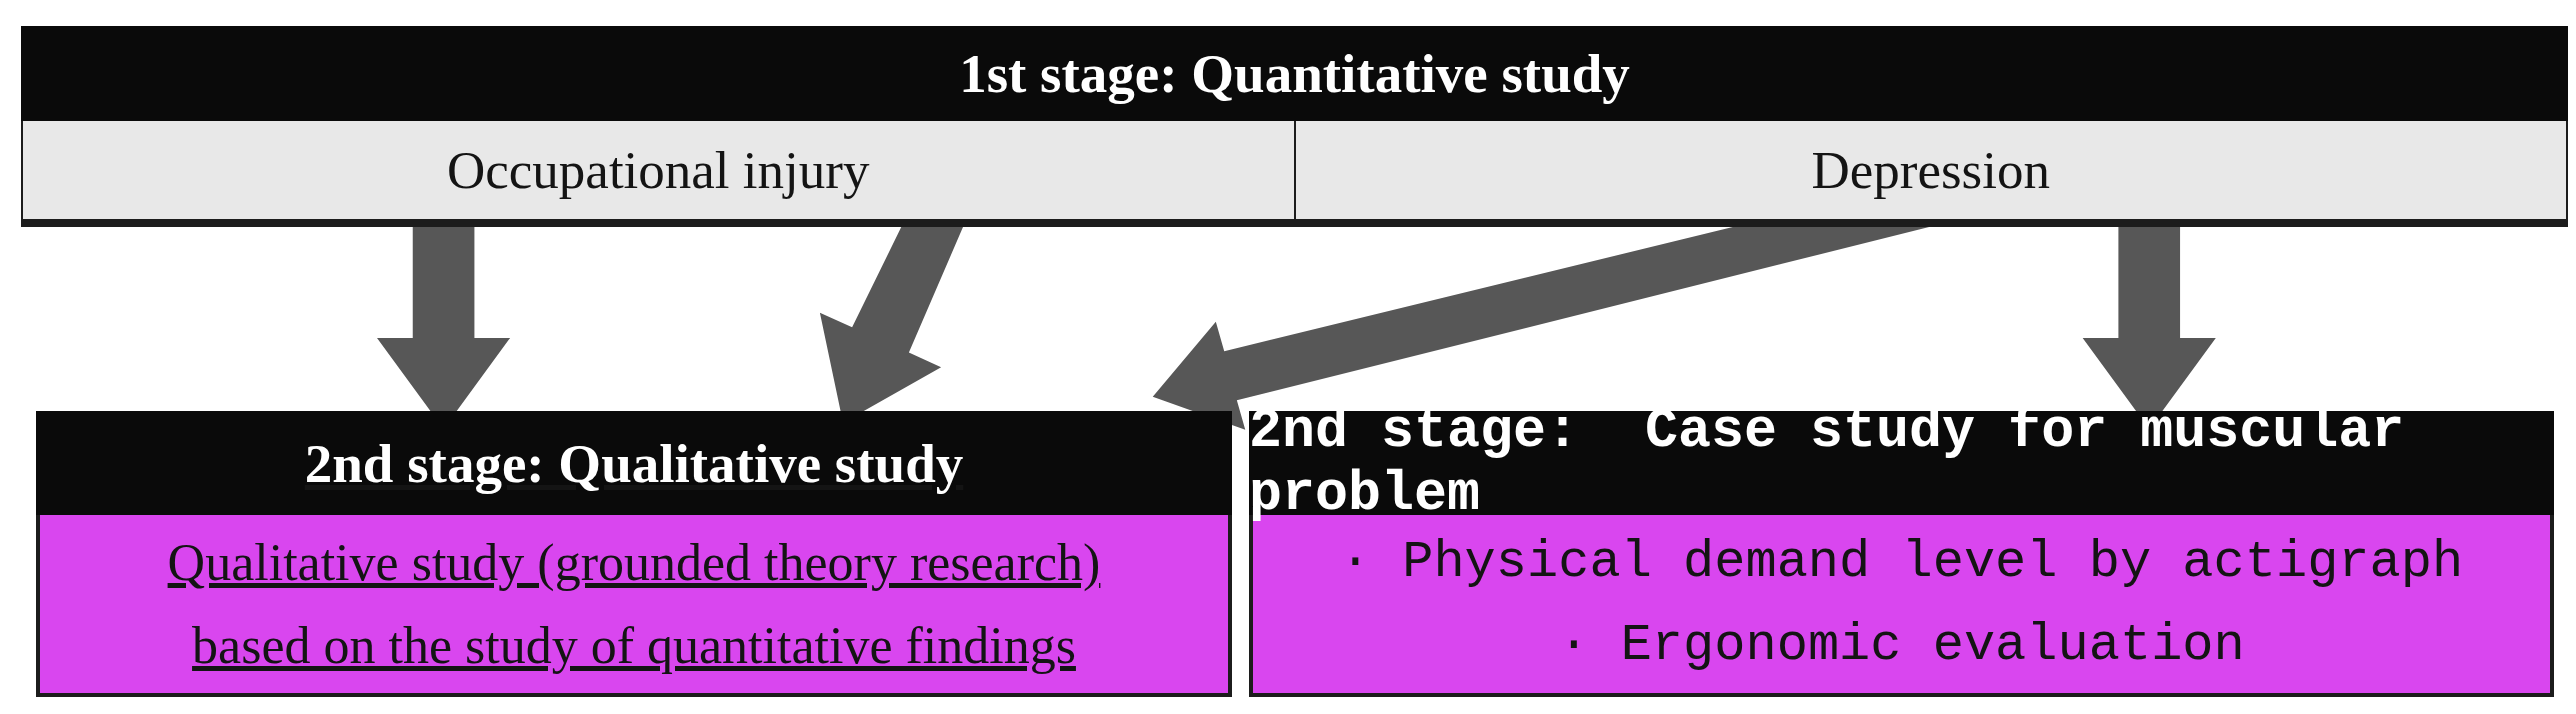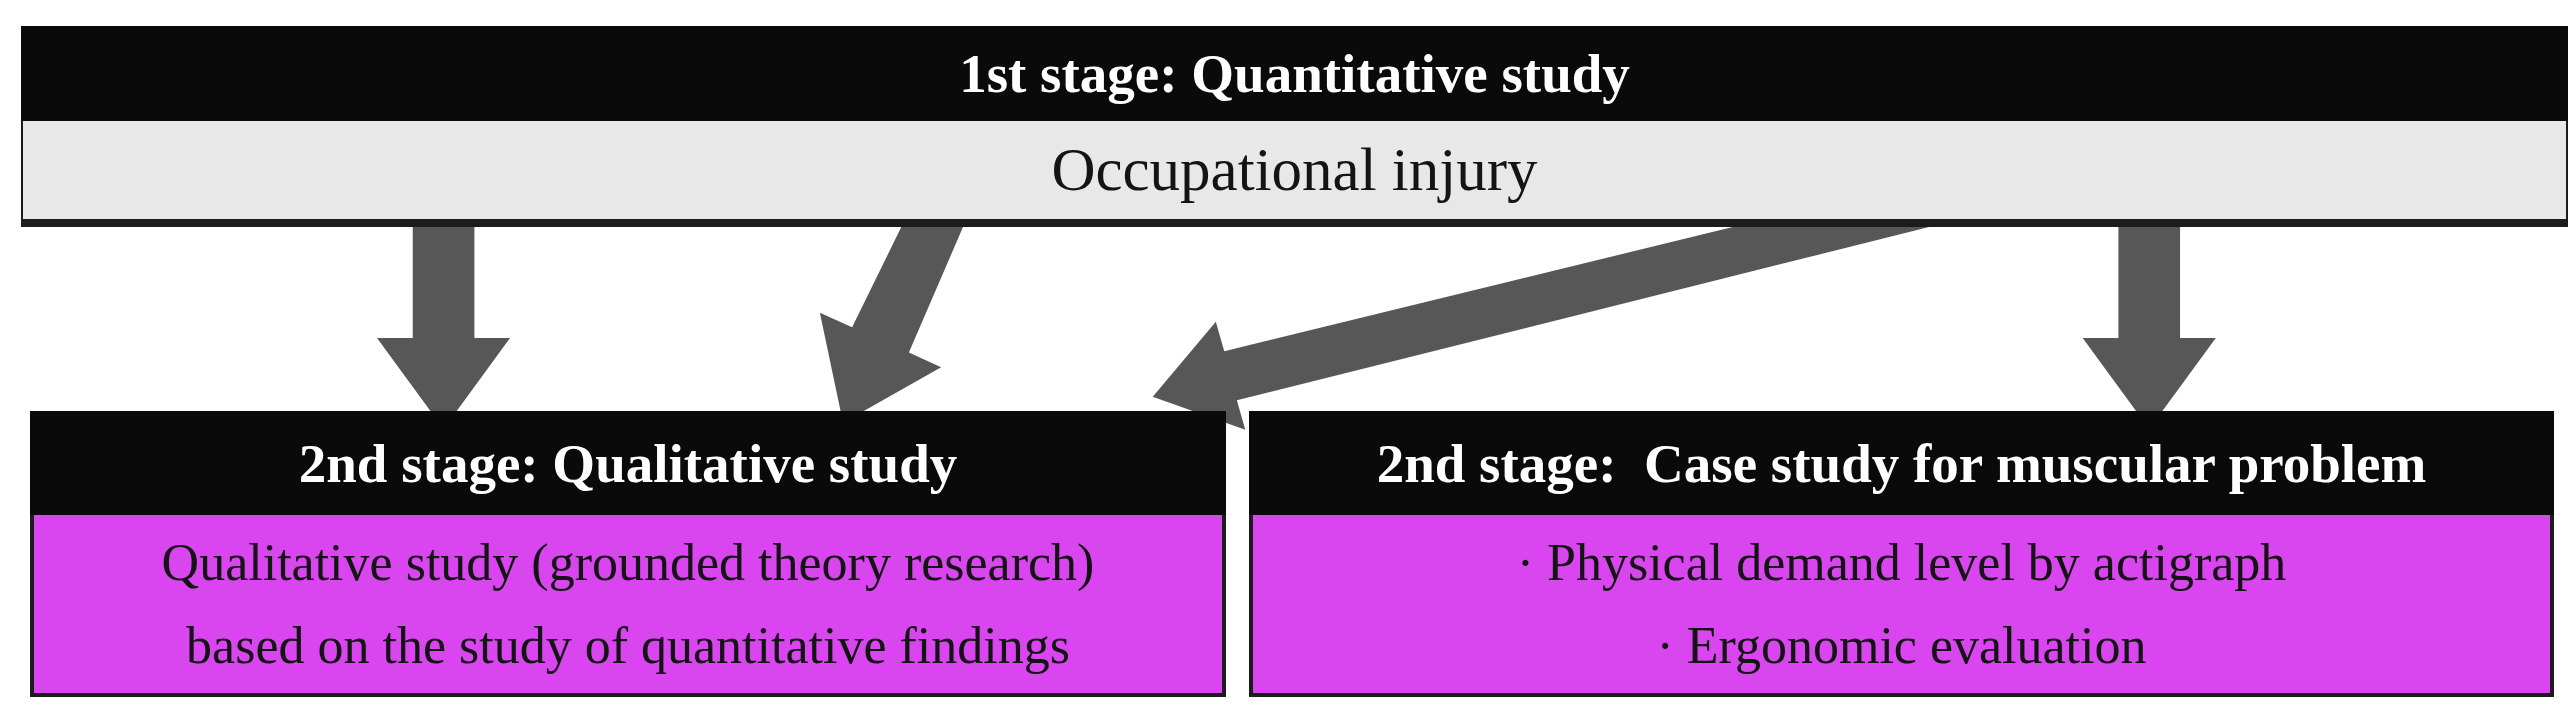--- a/index.html
+++ b/index.html
@@ -32,27 +32,27 @@
     display:flex;
     height:98px;
     background:#e8e8e8;
     border-left:2.8px solid #1c1c1c;
     border-right:2.8px solid #1c1c1c;
     border-bottom:8.4px solid #1c1c1c;
   }
   .tt-cell {
     flex:1 1 0;
     display:flex; align-items:center; justify-content:center;
-    font-size:61px;
+    font-size:53px;
   }
   .tt-cell + .tt-cell { border-left:2.8px solid #1c1c1c; }
   
   .box { position:absolute; top:411px; }
-  .box-left  { left:30px;   width:1196px; }
-  .box-right { left:1249px; width:1305px; }
+  .box-left  { left:36px;   width:1196px;text-decoration:underline; }
+  .box-right { left:1249px; width:1305px;font-family:Liberation Mono, monospace; }
   .box-header {
     height:104px;
     background:#0a0a0a;
     color:#ffffff;
     display:flex; align-items:center; justify-content:center;
     font-size:55px; font-weight:bold;
     white-space:pre-wrap;
   }
   .box-body {
     box-sizing:border-box;
@@ -81,20 +81,23 @@
   </svg>
 
   <div class="top-table">
     <div class="tt-header">
       <span>1st stage: Quantitative study</span>
     </div>
     <div class="tt-cells">
       <div class="tt-cell">
         <span>Occupational injury</span>
       </div>
+      <div class="tt-cell">
+        <span>Depression</span>
+      </div>
     </div>
   </div>
 
   <div class="box box-left">
     <div class="box-header">
       <span>2nd stage: Qualitative study</span>
     </div>
     <div class="box-body">
       <span class="body-line">Qualitative study (grounded theory research)</span>
       <span class="body-line">based on the study of quantitative findings</span>

